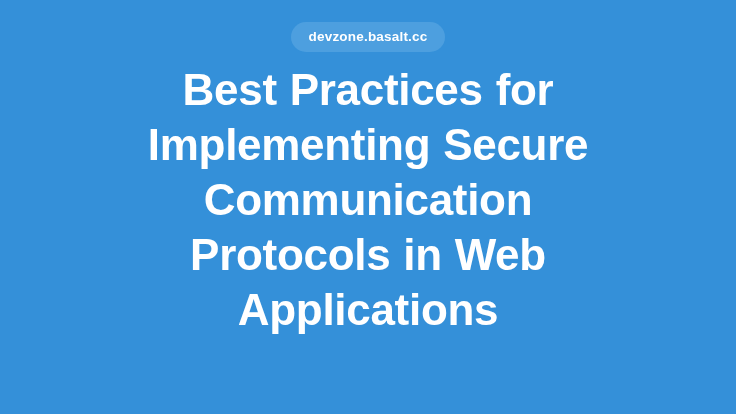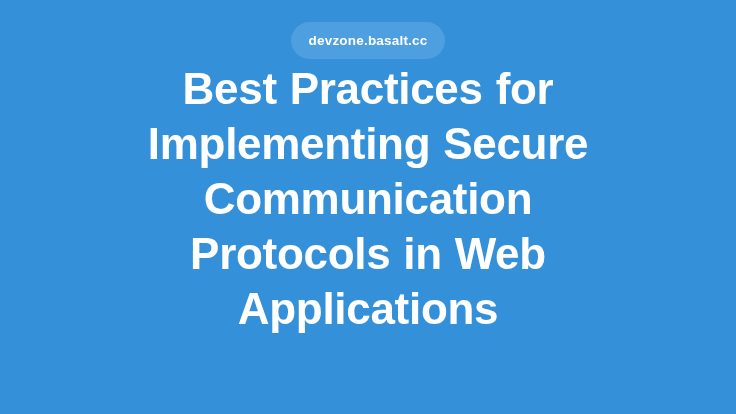--- a/index.html
+++ b/index.html
@@ -24,35 +24,35 @@
     display: flex;
     flex-direction: column;
     align-items: center;
     padding-top: 22px;
   }
 
   .site-badge {
     display: inline-flex;
     align-items: center;
     justify-content: center;
-    height: 37px;
+    height: 30px;
     padding: 0 18px;
     border-radius: 999px;
     background: #4d9fdf;
     color: #ffffff;
     font-size: 13.5px;
     font-weight: bold;
     letter-spacing: 0.2px;
     line-height: 1;
     white-space: nowrap;
   }
 
   .headline-wrap {
     width: 480px;
-    margin-top: 2px;
+    margin-top: 10px;
     display: flex;
     justify-content: center;
   }
 
   .headline {
     margin: 0;
     color: #ffffff;
     font-size: 44px;
     font-weight: bold;
     line-height: 55px;

